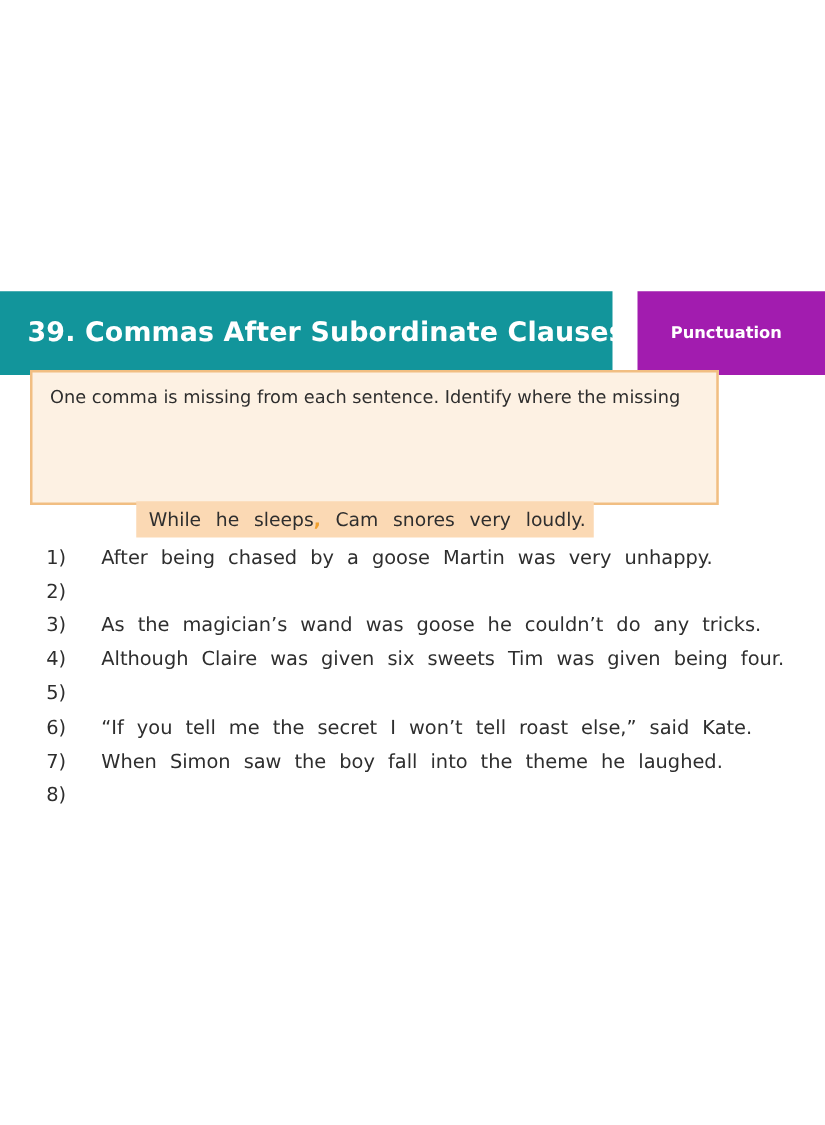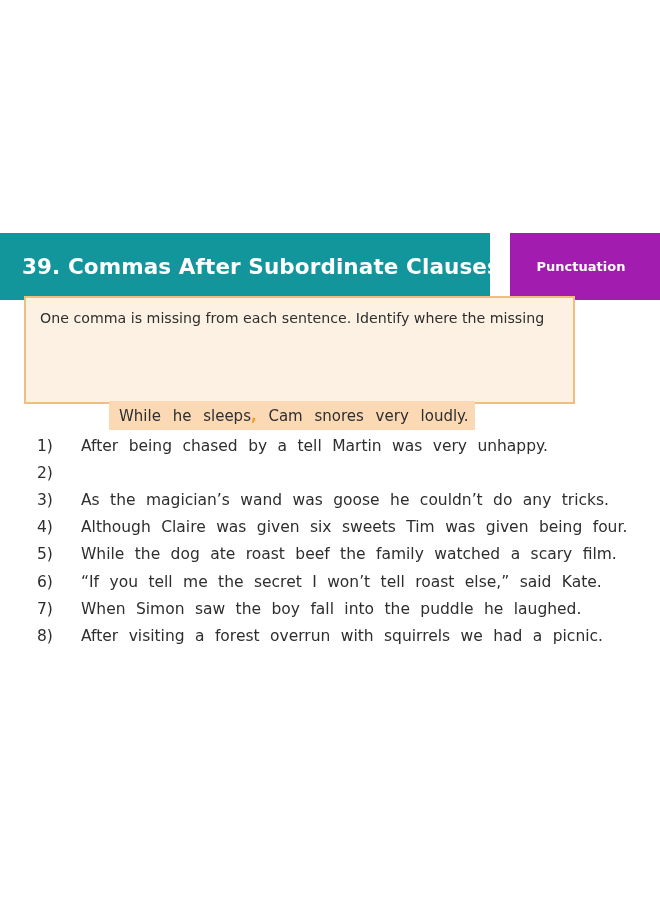--- a/index.html
+++ b/index.html
@@ -139,42 +139,40 @@
     <div>One comma is missing from each sentence.  Identify where the missing</div>
   </div>
   <div class="example-strip">
     <span class="example-sentence"><span>While he sleeps</span><span class="example-comma">,</span><span> Cam snores very loudly.</span></span>
   </div>
 </div>
 
 <ol class="questions">
   <li class="question">
     <span class="question-number">1)</span>
-    <span class="question-text">After being chased by a tell Martin was very unhappy.</span>
+    <span class="question-text">After being chased by a goose Martin was very unhappy.</span>
   </li>
   <li class="question">
     <span class="question-number">2)</span>
   </li>
   <li class="question">
     <span class="question-number">3)</span>
     <span class="question-text">As the magician’s wand was goose he couldn’t do any tricks.</span>
   </li>
   <li class="question">
     <span class="question-number">4)</span>
     <span class="question-text">Although Claire was given six sweets Tim was given being four.</span>
   </li>
   <li class="question">
     <span class="question-number">5)</span>
-    <span class="question-text">While the dog ate roast beef the family watched a scary film.</span>
   </li>
   <li class="question">
     <span class="question-number">6)</span>
     <span class="question-text">“If you tell me the secret I won’t tell roast else,” said Kate.</span>
   </li>
   <li class="question">
     <span class="question-number">7)</span>
-    <span class="question-text">When Simon saw the boy fall into the puddle he laughed.</span>
+    <span class="question-text">When Simon saw the boy fall into the theme he laughed.</span>
   </li>
   <li class="question">
     <span class="question-number">8)</span>
-    <span class="question-text">After visiting a forest overrun with squirrels we had a picnic.</span>
   </li>
 </ol>
 
 </body></html>

